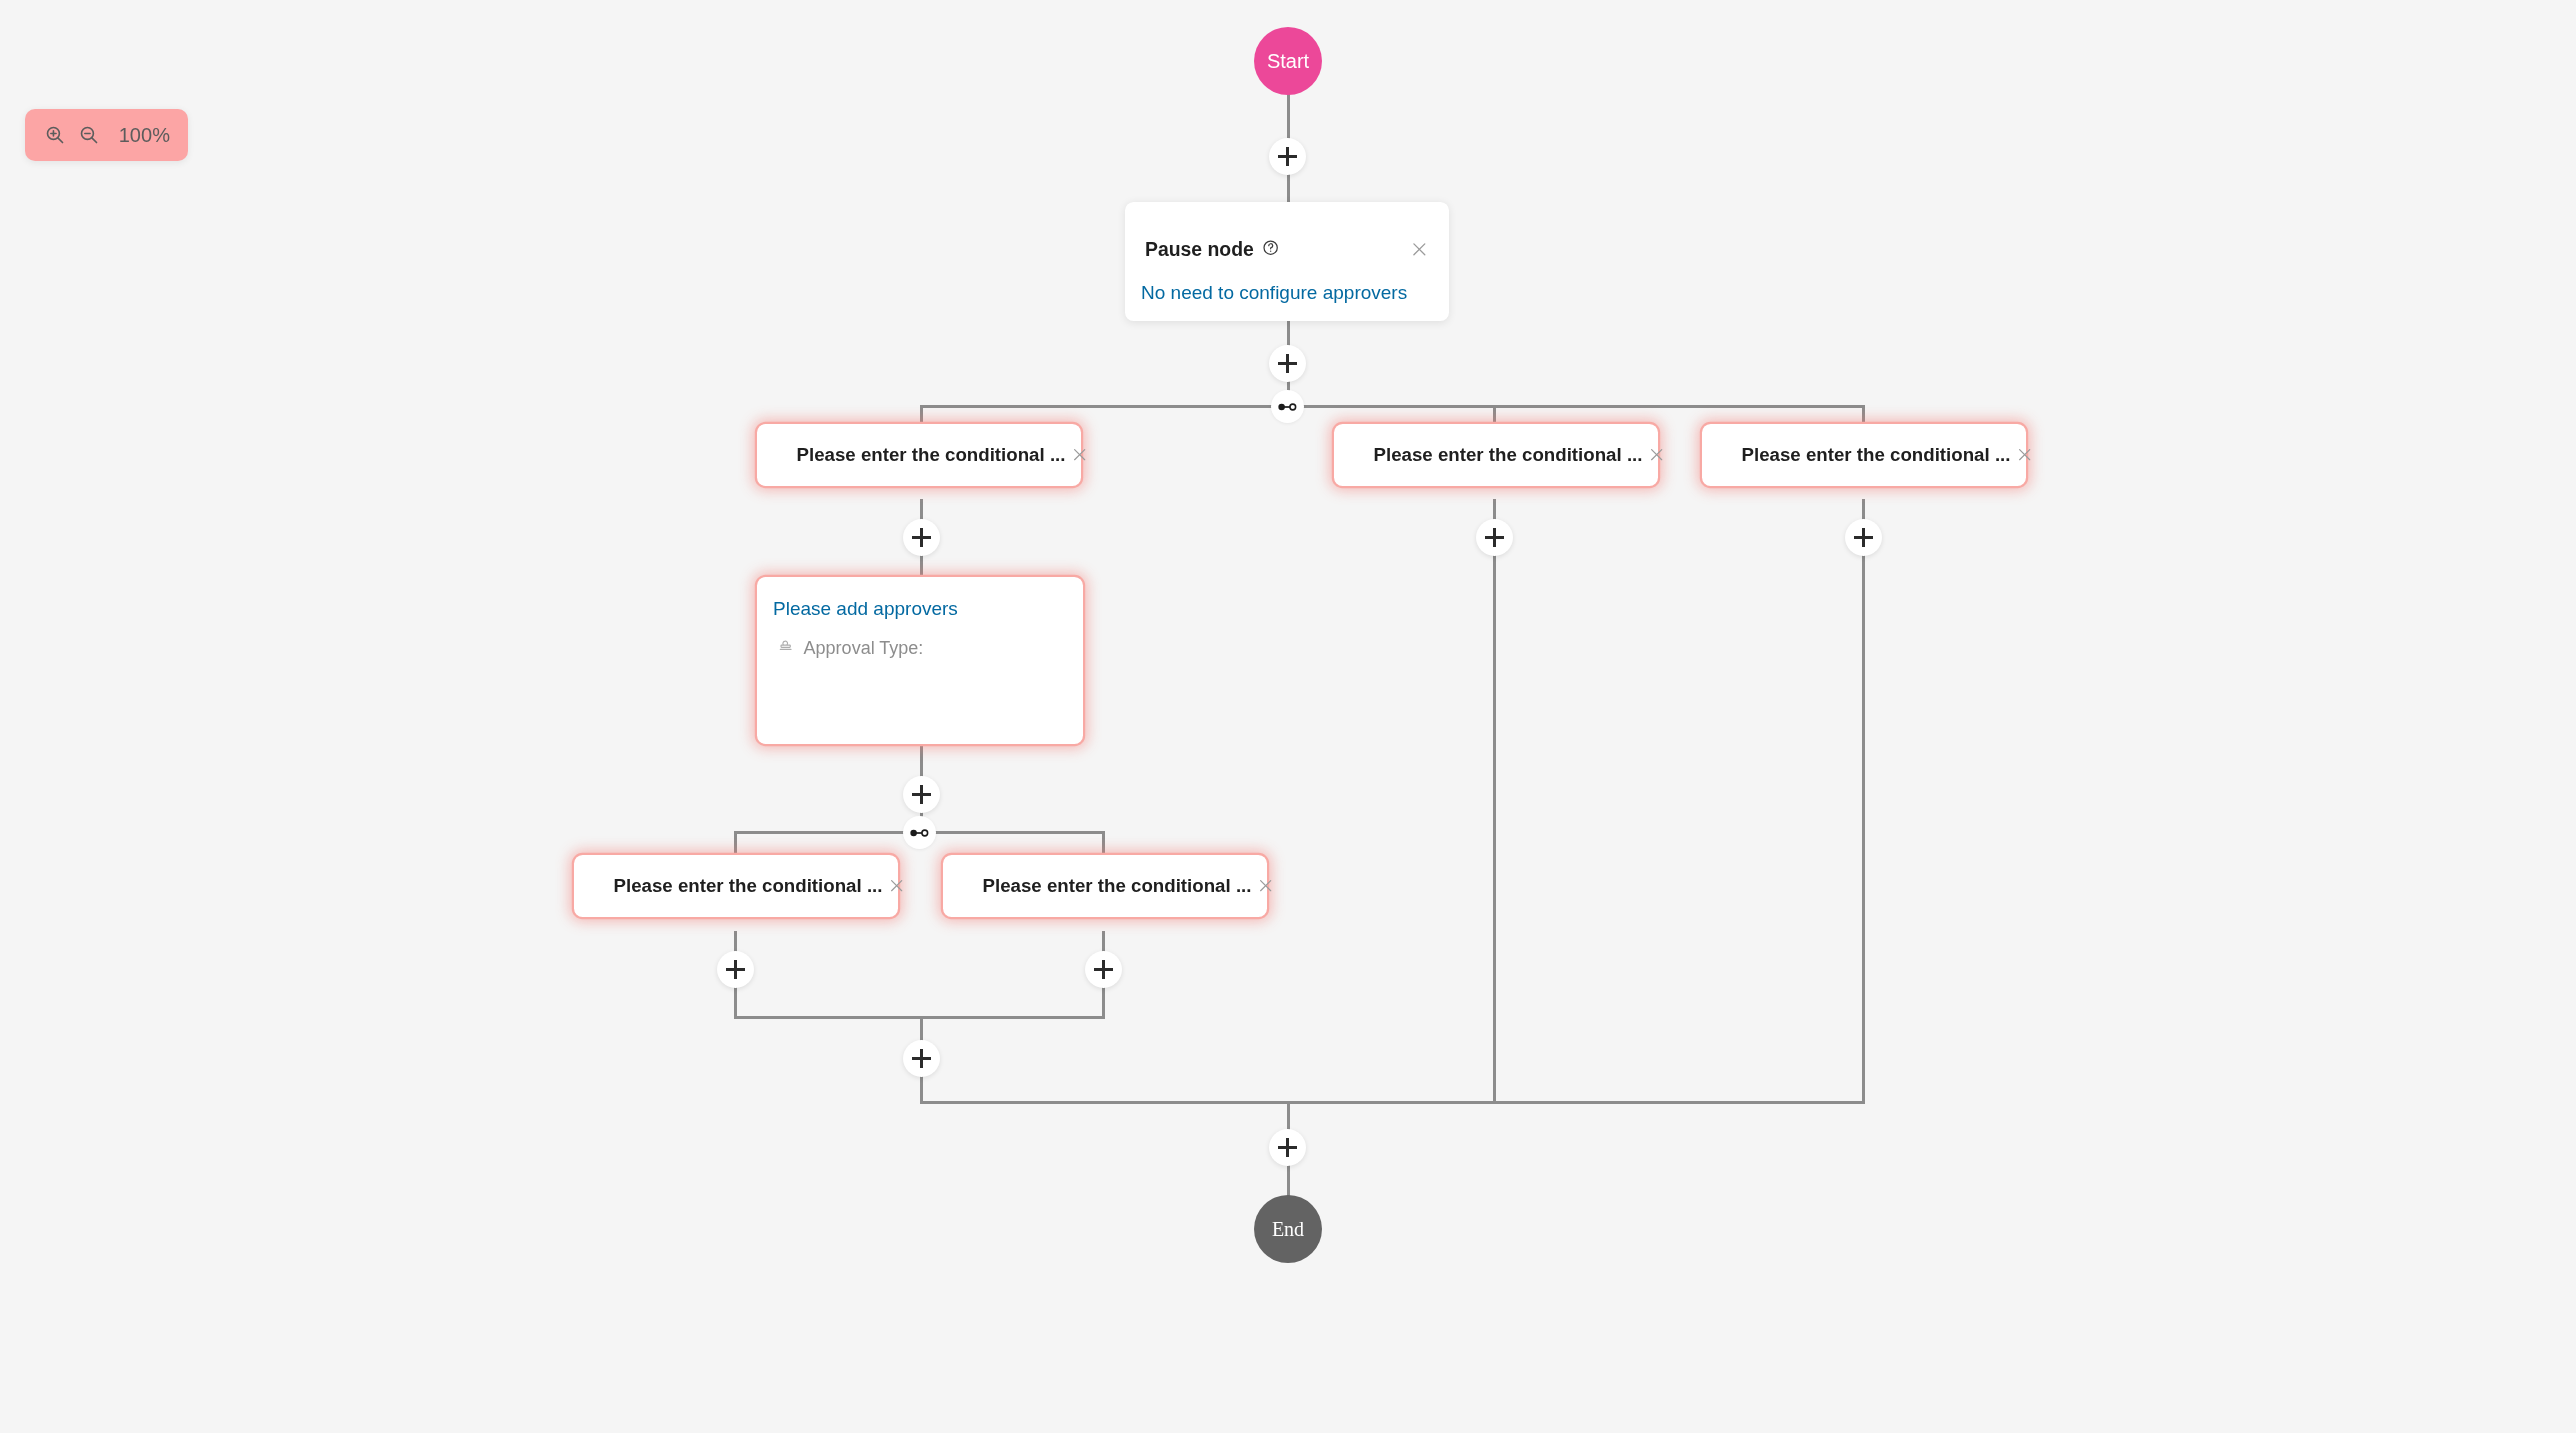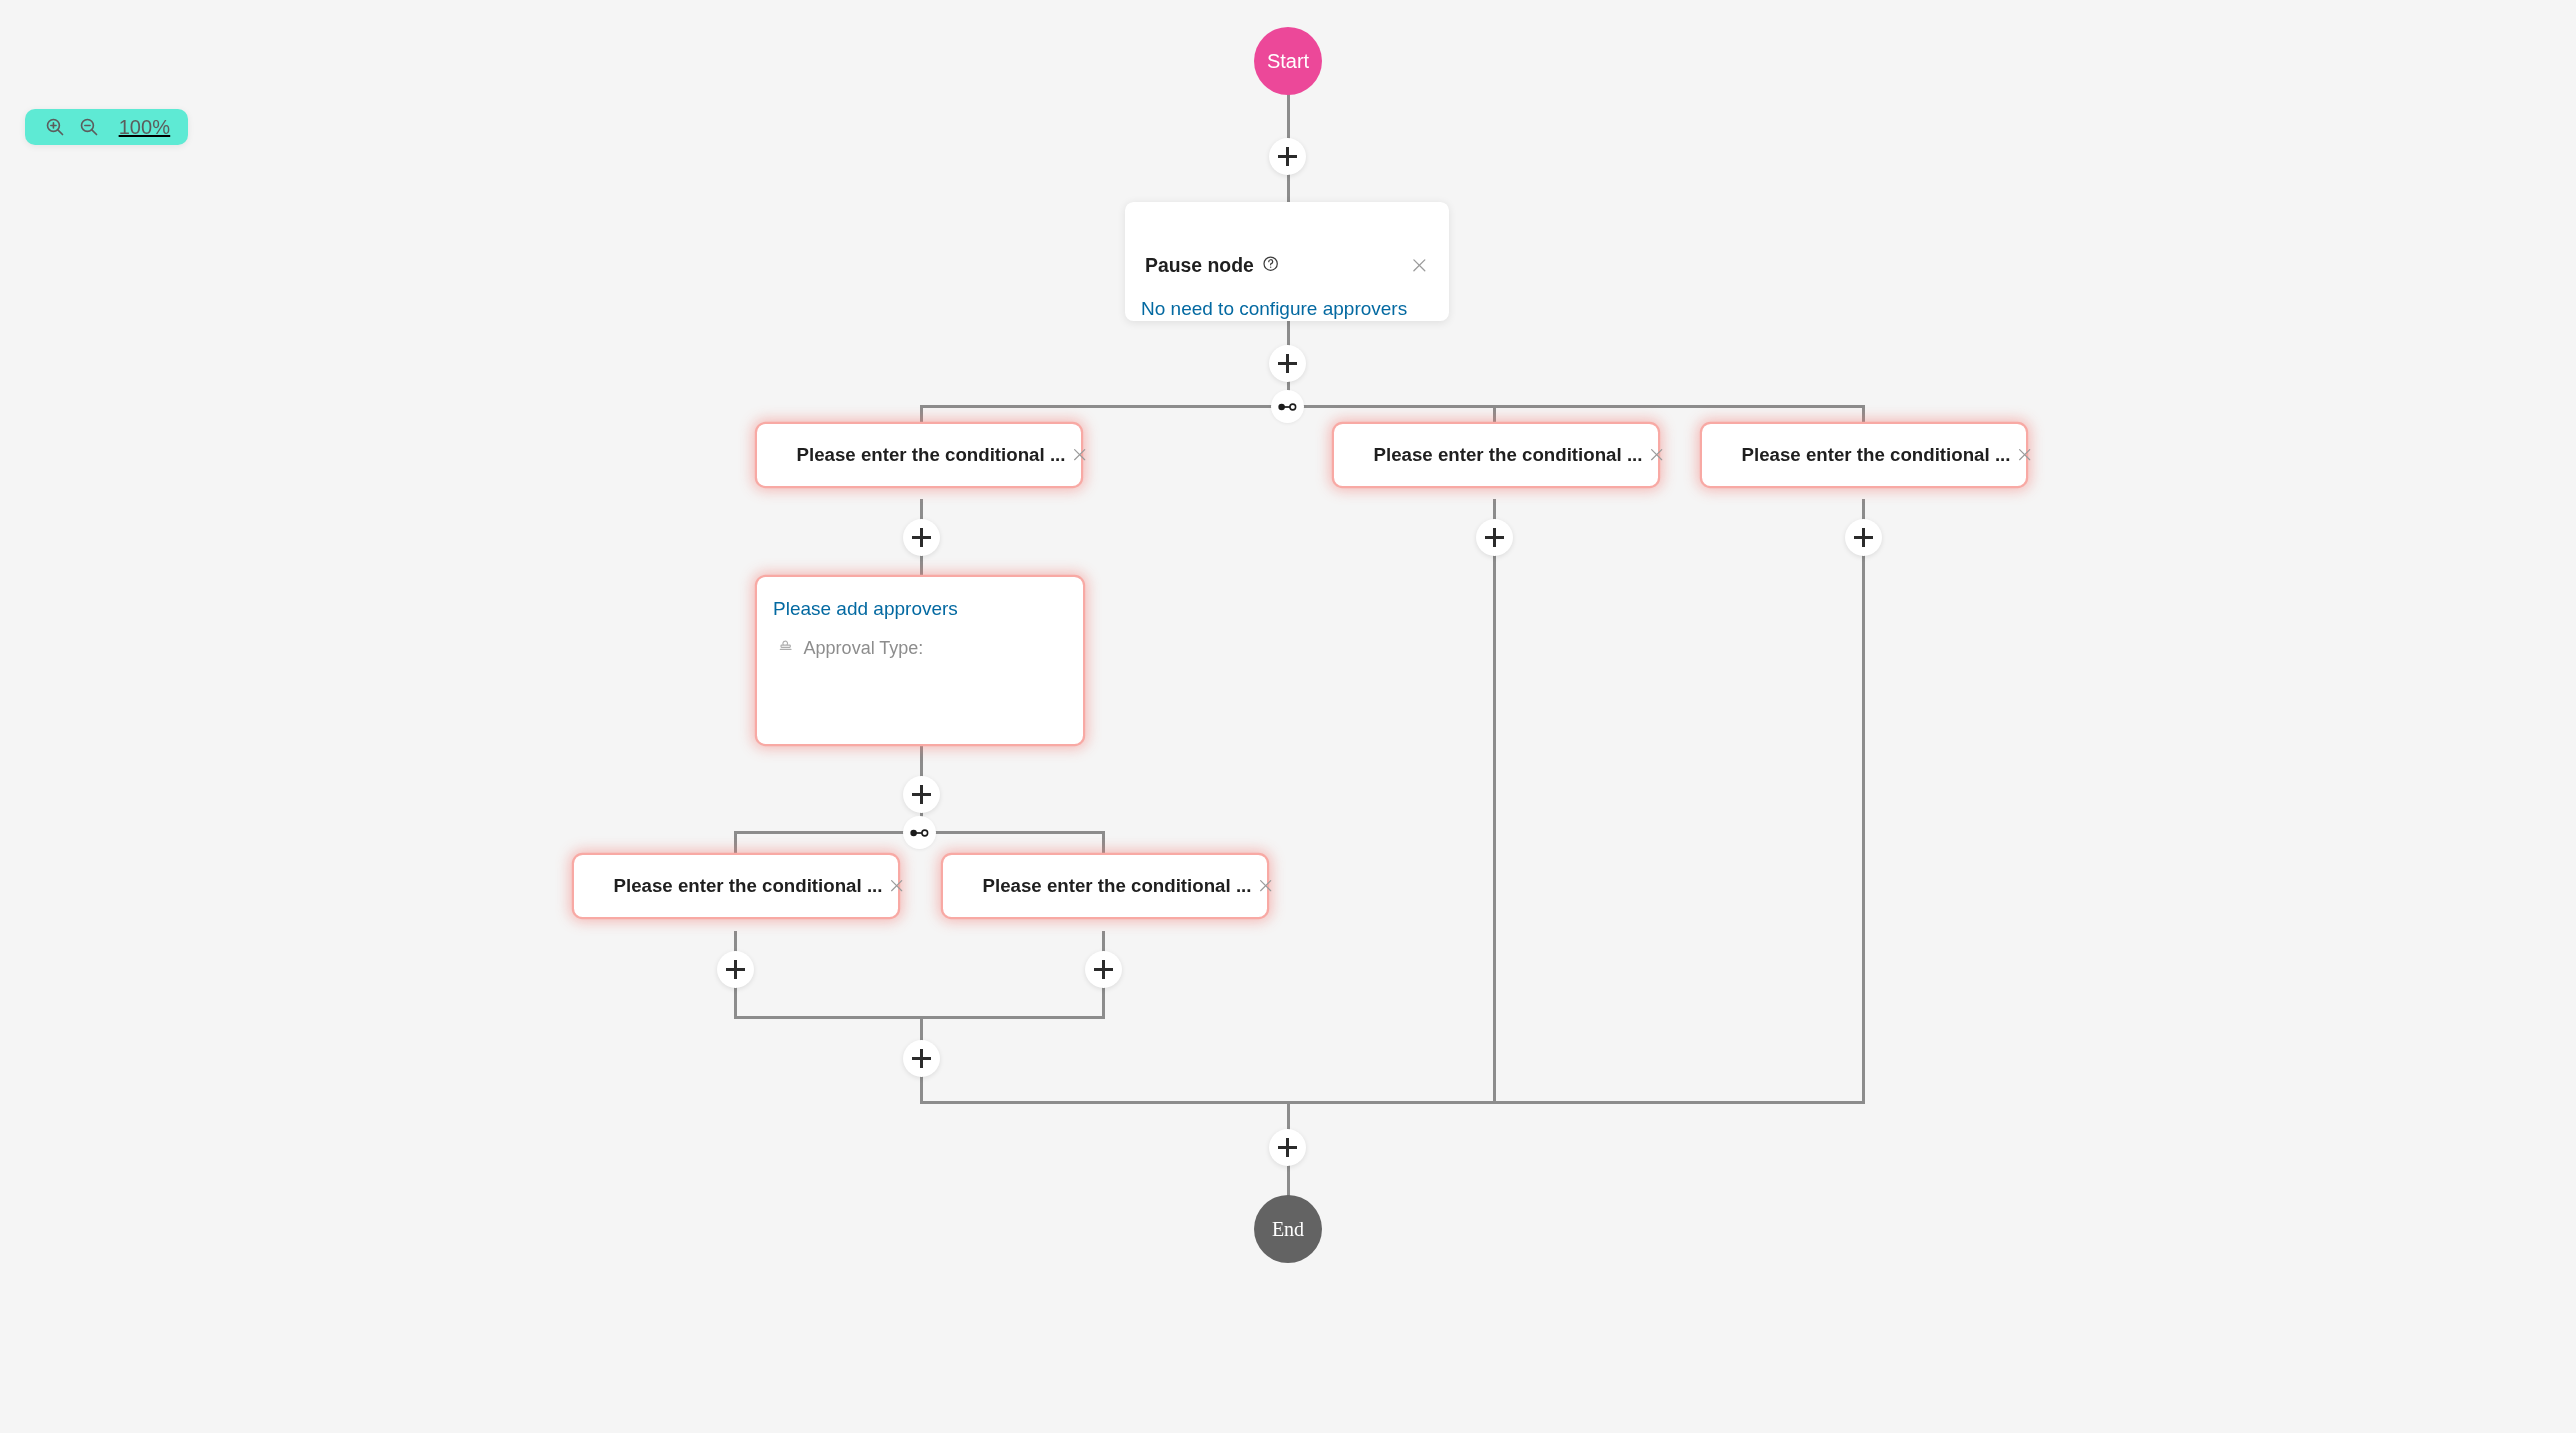--- a/index.html
+++ b/index.html
@@ -14,29 +14,28 @@
     position: relative;
     width: 2576px;
     height: 1434px;
     background: #f5f5f5;
   }
 
   
   .zoom-bar {
     position: absolute;
     left: 24.5px; top: 109px;
-    width: 163px; height: 36px;
-    background: #5eead4;
+    width: 163px; height: 52px;
+    background: #fca5a5;
     border-radius: 10px;
     box-shadow: 0 1.4px 7.2px rgba(0,0,0,.07);
     display: flex;
     align-items: center;
     gap: 7.2px;
     padding: 0 17.3px;
-    text-decoration: underline;
   }
   .zoom-bar svg { display: block; }
   .zoom-btn { cursor: pointer; display:flex; align-items:center; justify-content:center; width:33px; height:33px; }
   .zoom-level {
     font-size: 20px;
     color: #5c5c5c;
     margin-left: 10px;
     letter-spacing: 0.1px;
     white-space: nowrap;
   }
@@ -131,21 +130,21 @@
     display: flex;
     align-items: center;
     gap: 9.3px;
     padding: 0 20px;
     font-size: 18px;
     color: #8d8d8d;
   }
 
   
   #pause-node  { left: 1125px; top: 202px;  width: 324px; height: 119px; }
-  #pause-node  .card-head { padding-top: 12px; margin-top: 40px; }
+  #pause-node  .card-head { padding-top: 36px; }
   #pause-node  .card-body { padding-top: 21px; }
 
   #approval-node { left: 757px; top: 577px; width: 326px; height: 167px; }
   #approval-node .card-head { padding-top: 23px; }
   #approval-node .card-body { padding-top: 21px; }
   #approval-node .card-row  { padding-top: 17.3px; }
 
   .cond-card {
     height: 62px;
     display: flex;

